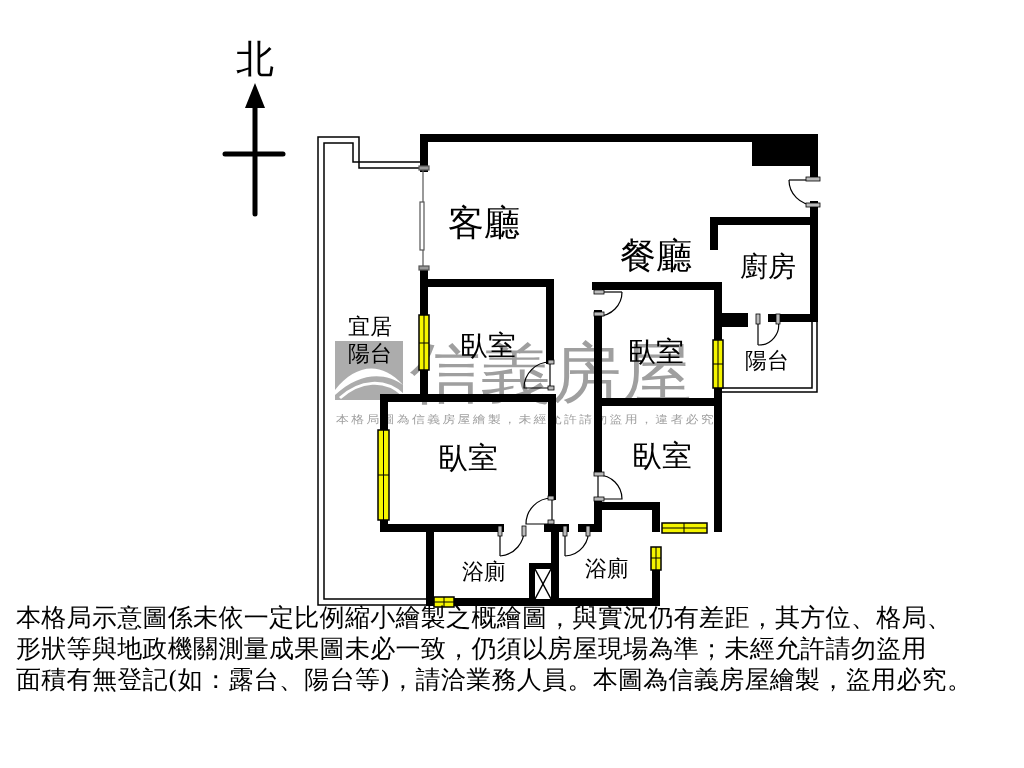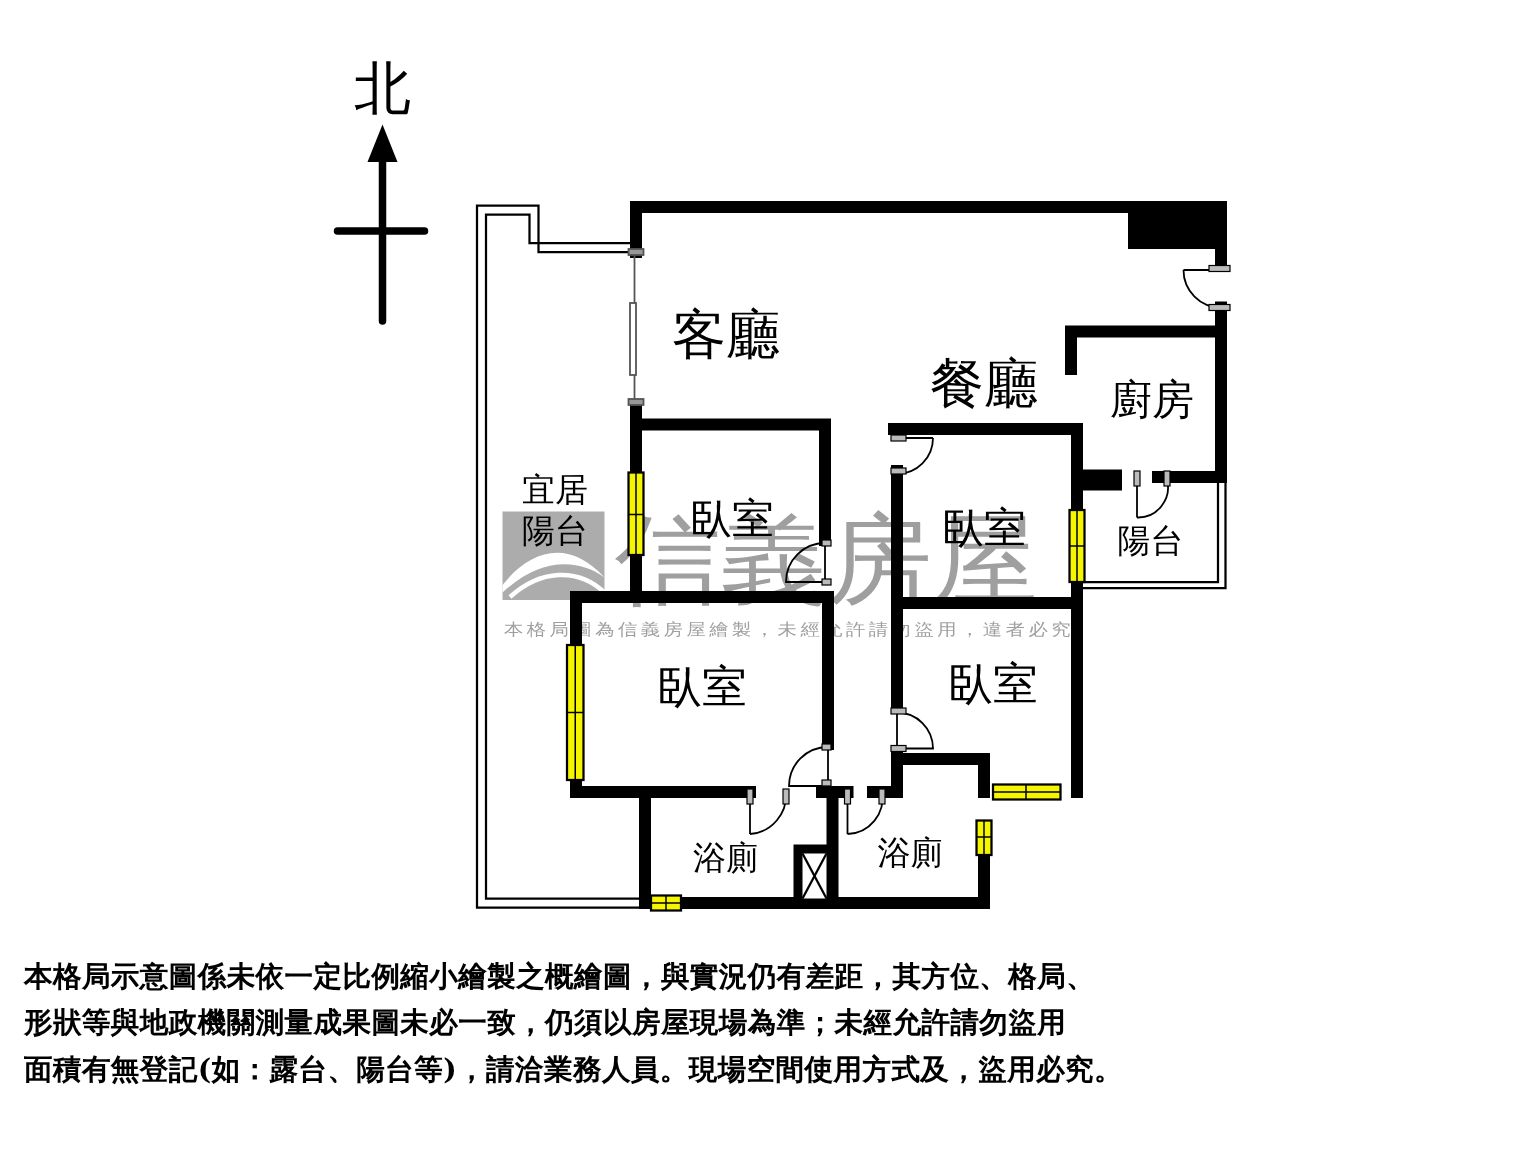--- a/index.html
+++ b/index.html
@@ -2,22 +2,22 @@
 <html><head>
 <meta charset="utf-8">
 <style>
   html, body { margin:0; padding:0; background:#ffffff; }
   body { width:1024px; height:768px; position:relative; overflow:hidden;
          font-family: "DejaVu Serif", "Liberation Serif", serif; color:#000; }
   #plan { position:absolute; left:0; top:0; width:1024px; height:630px; }
   .room-label { font-family: "DejaVu Serif", "Liberation Serif", serif; fill:#000; }
   .wm-text { font-family: "DejaVu Sans", "Liberation Sans", sans-serif; fill:#9a9a9a; }
   .wm-small { font-family: "DejaVu Sans", "Liberation Sans", sans-serif; fill:#9a9a9a; letter-spacing:2px; }
-  #disclaimer { position:absolute; left:16px; top:636px; width:1000px;
-                font-size:19px; line-height:31px; letter-spacing:0.3px;font-weight:bold; }
+  #disclaimer { position:absolute; left:16px; top:602px; width:1000px;
+                font-size:25px; line-height:31px; letter-spacing:0.3px; }
   #disclaimer p { margin:0; white-space:nowrap; }
 </style>
 </head>
 <body>
 
 <svg id="plan" viewBox="0 0 1024 630" xmlns="http://www.w3.org/2000/svg">
 
   <g>
     <text x="255" y="72" font-size="38" text-anchor="middle" class="room-label">北</text>
     <g>
@@ -182,14 +182,14 @@
     <text x="607" y="576" font-size="22" text-anchor="middle" class="room-label">浴廁</text>
     <text x="767" y="368" font-size="22" text-anchor="middle" class="room-label">陽台</text>
     <text x="370" y="334" font-size="22" text-anchor="middle" class="room-label">宜居</text>
     <text x="370" y="361" font-size="22" text-anchor="middle" class="room-label">陽台</text>
   </g>
 </svg>
 
 <div id="disclaimer">
   <p>本格局示意圖係未依一定比例縮小繪製之概繪圖，與實況仍有差距，其方位、格局、</p>
   <p>形狀等與地政機關測量成果圖未必一致，仍須以房屋現場為準；未經允許請勿盜用</p>
-  <p>面積有無登記(如：露台、陽台等)，請洽業務人員。現場空間使用方式及，盜用必究。</p>
+  <p>面積有無登記(如：露台、陽台等)，請洽業務人員。本圖為信義房屋繪製，盜用必究。</p>
 </div>
 
 </body></html>

